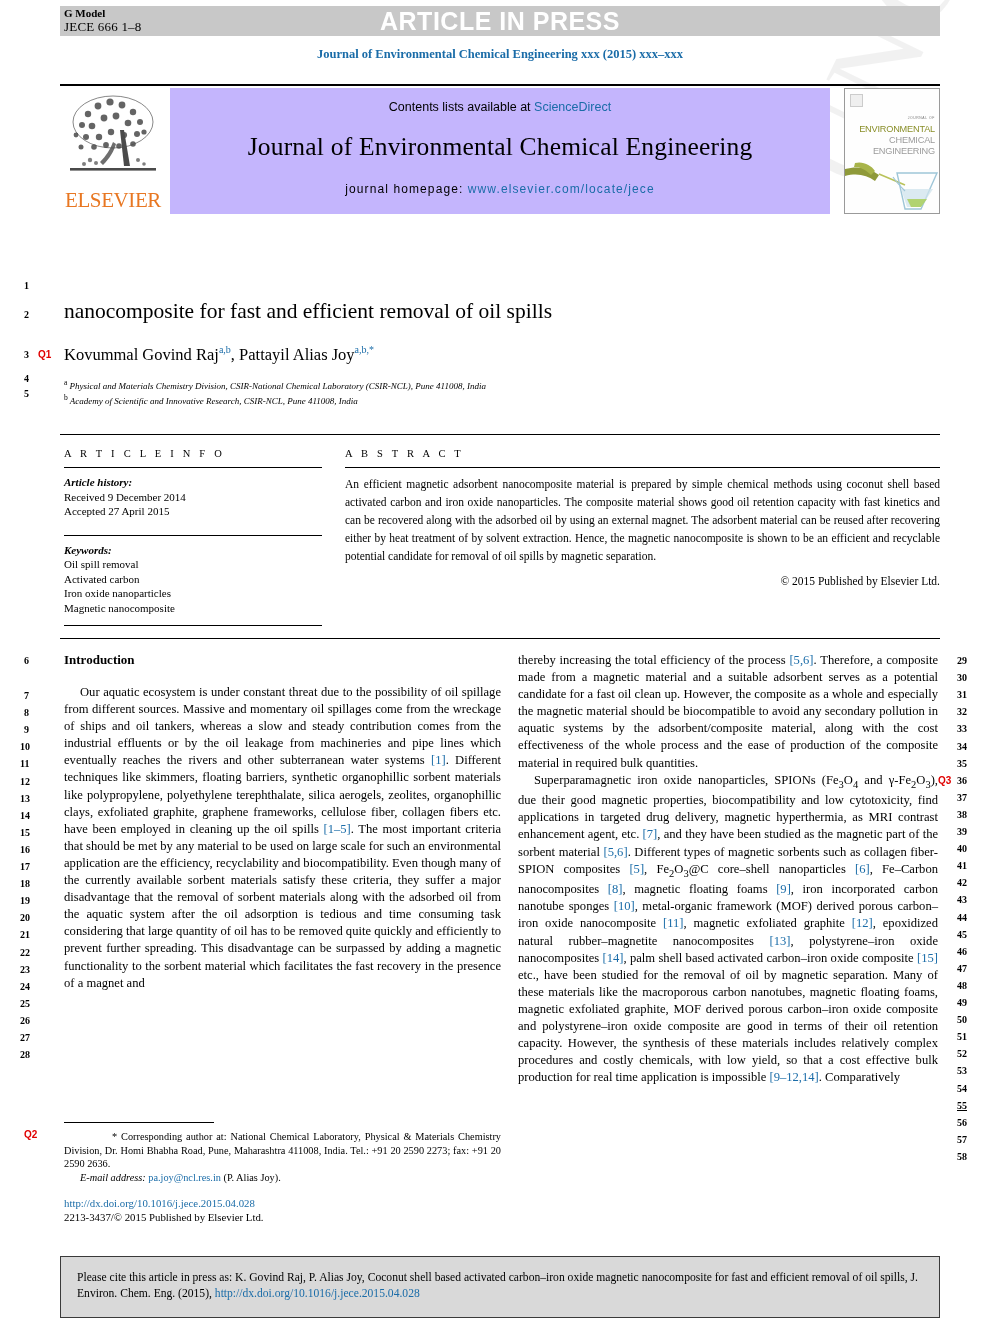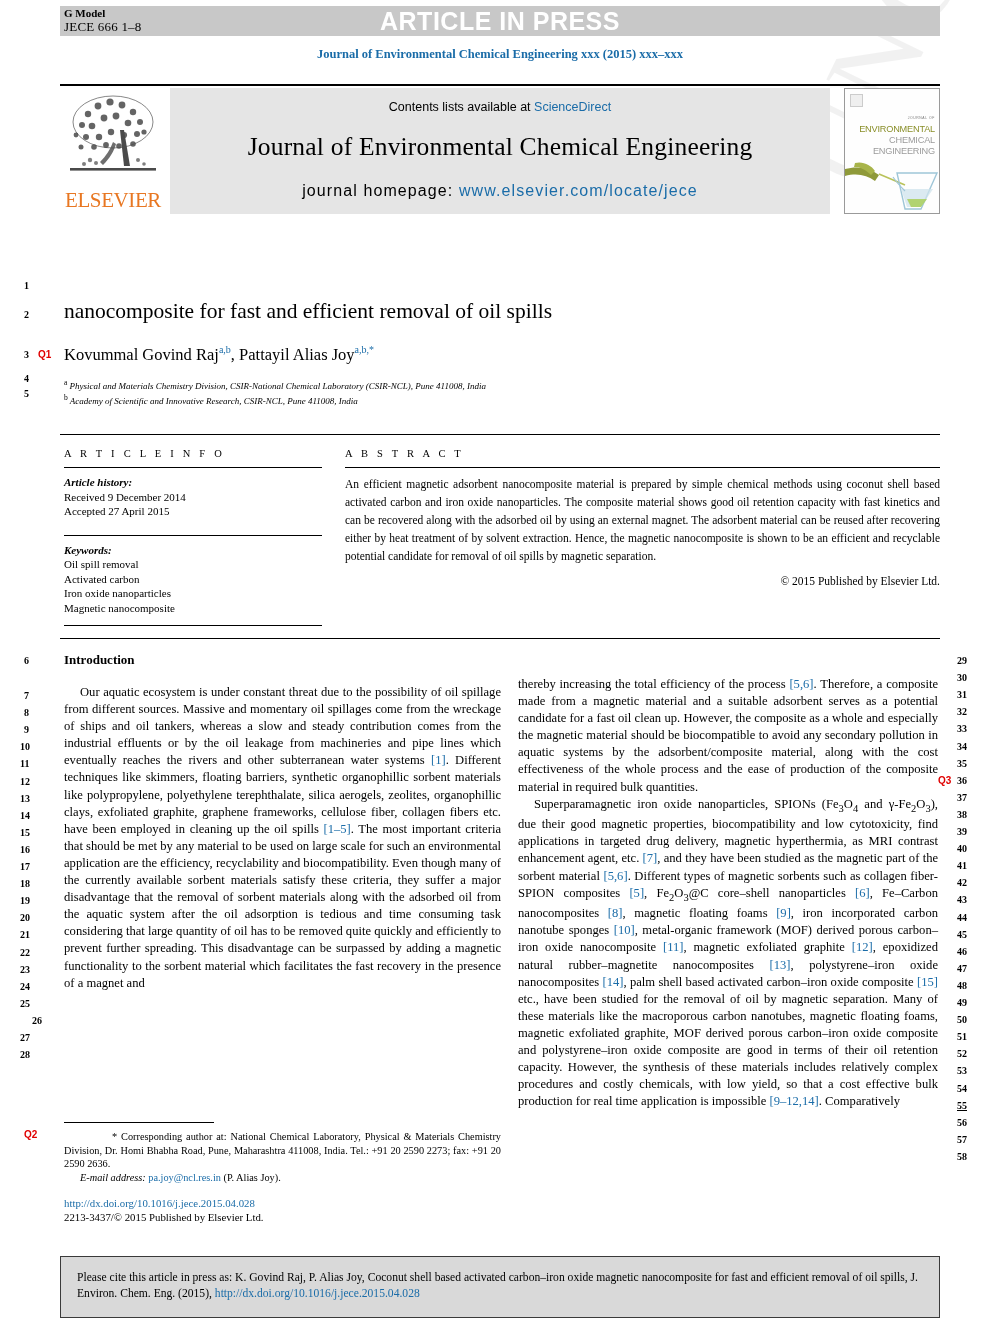--- a/index.html
+++ b/index.html
@@ -68,39 +68,39 @@
   .elsevier-word {
     position: absolute; left: 0; top: 100px; width: 106px;
     text-align: center;
     font-family: "Liberation Serif", serif;
     font-size: 21px;
     letter-spacing: -0.4px;
     color: #E87722;
   }
   .grey-panel {
     position: absolute; left: 110px; top: 2px; width: 660px; height: 126px;
-    background: #e5e5e5;
+    background: #c4b5fd;
     text-align: center;
   }
   .contents-line {
     margin-top: 12px;
     font-family: "Liberation Sans", sans-serif;
     font-size: 12.5px;
   }
   .contents-line .sd { color: #1a6ca8; }
   .jtitle {
     margin-top: 18px;
     font-family: "Liberation Serif", serif;
     font-size: 25.5px;
     letter-spacing: .2px;
   }
   .homepage {
     margin-top: 20px;
     font-family: "Liberation Sans", sans-serif;
-    font-size: 16px;
+    font-size: 12px;
     letter-spacing: 1.1px;
   }
   .homepage .url { color: #1a6ca8; }
   .cover-box {
     position: absolute; right: 0; top: 2px; width: 96px; height: 126px;
     border: 1px solid #9a9a9a;
     background: #fefefe;
     overflow: hidden;
   }
   .cover-title {
@@ -161,21 +161,21 @@
   }
   .copyright {
     text-align: right;
     font-family: "Liberation Serif", serif;
     font-size: 11.5px;
     margin-top: 10px;
   }
 
   
   .col-left  { position:absolute; left:64px;  top:652px; width:437px; }
-  .col-right { position:absolute; left:518px; top:652px; width:420px;margin-top:24px; }
+  .col-right { position:absolute; left:518px; top:652px; width:420px; }
   .intro-head {
     font-family: "Liberation Serif", serif;
     font-weight: bold;
     font-size: 13px;
     margin-bottom: 16px;
   }
   .body-p {
     font-family: "Liberation Serif", serif;
     font-size: 12.6px;
     line-height: 17.1px;
@@ -428,21 +428,21 @@
     <div class="lineno" style="left: 20px; top: 843.9px;">16</div>
     <div class="lineno" style="left: 20px; top: 861px;">17</div>
     <div class="lineno" style="left: 20px; top: 878.1px;">18</div>
     <div class="lineno" style="left: 20px; top: 895.2px;">19</div>
     <div class="lineno" style="left: 20px; top: 912.3px;">20</div>
     <div class="lineno" style="left: 20px; top: 929.4px;">21</div>
     <div class="lineno" style="left: 20px; top: 946.5px;">22</div>
     <div class="lineno" style="left: 20px; top: 963.6px;">23</div>
     <div class="lineno" style="left: 20px; top: 980.7px;">24</div>
     <div class="lineno" style="left: 20px; top: 997.8px; text-align: center;">25</div>
-    <div class="lineno" style="left: 32px; top: 1014.9px; text-align: right;">26</div>
+    <div class="lineno" style="left: 20px; top: 1014.9px; text-align: right;">26</div>
     <div class="lineno" style="left: 20px; top: 1032px;">27</div>
     <div class="lineno" style="left: 20px; top: 1049.1px;">28</div>
   </div>
 
 <div id="right-body-nums">
     <div class="lineno" style="left: 957px; top: 655px;">29</div>
     <div class="lineno" style="left: 957px; top: 672.1px;">30</div>
     <div class="lineno" style="left: 957px; top: 689.2px;">31</div>
     <div class="lineno" style="left: 957px; top: 706.3px;">32</div>
     <div class="lineno" style="left: 957px; top: 723.4px;">33</div>

